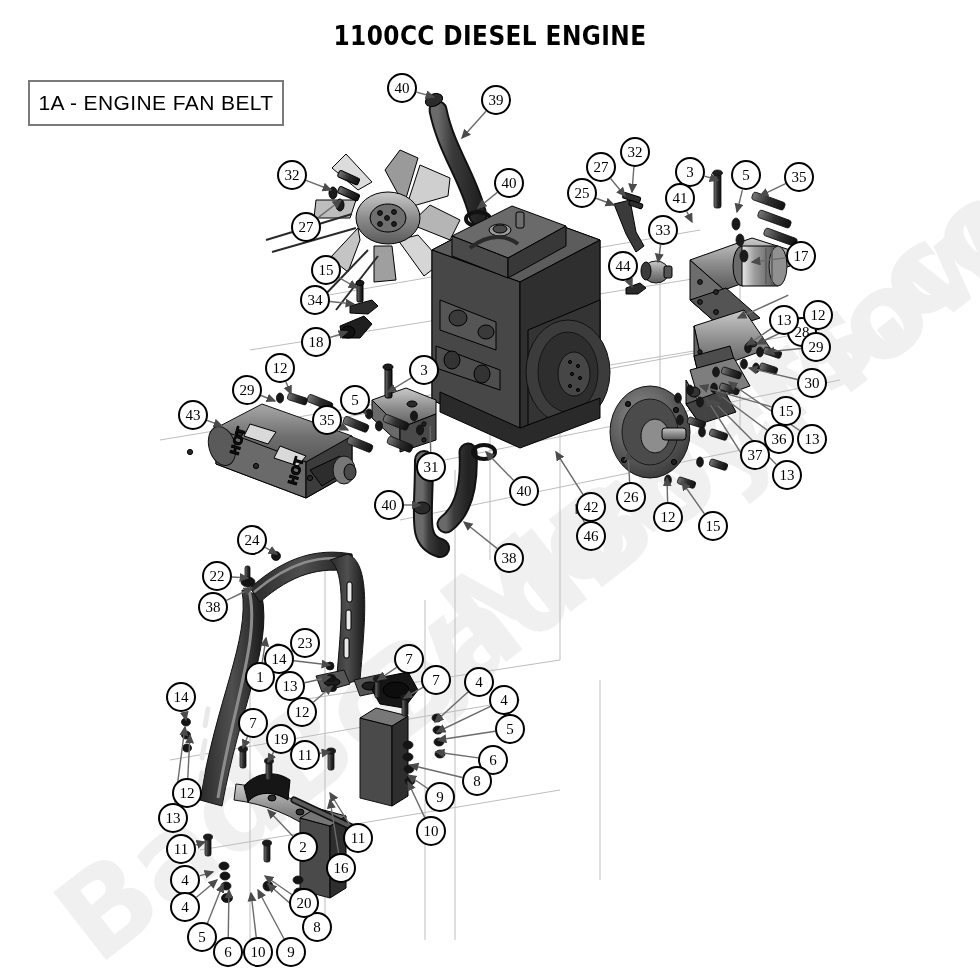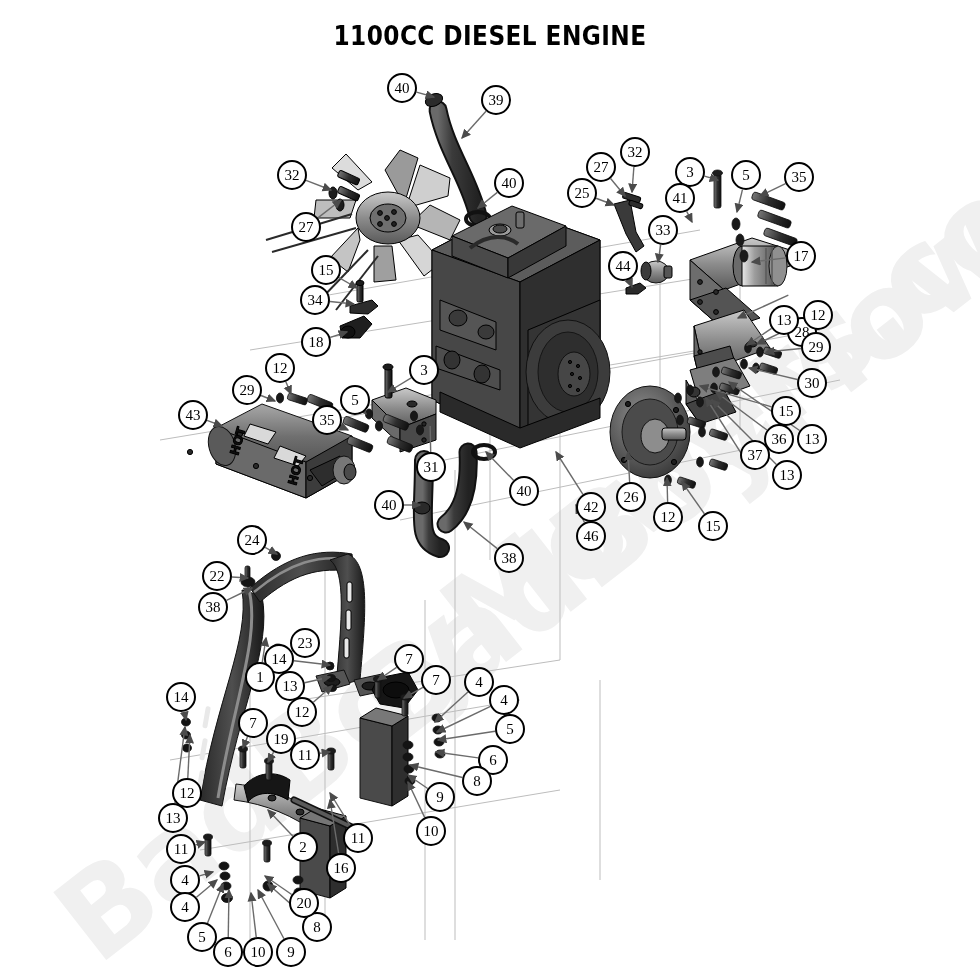--- a/index.html
+++ b/index.html
@@ -45,20 +45,21 @@
 
 <div id="sheet">
 
   <div class="wm">
     <div class="wm-text wm1">BadBoyMowers.com</div>
     <div class="wm-text wm2">BadBoyMowers.com</div>
   </div>
 
   <div id="title">1100CC DIESEL ENGINE</div>
 
+  <div class="labelbox" id="box-fanbelt">1A - ENGINE FAN BELT</div>
 
   <svg class="art" viewBox="0 0 980 980">
     <defs>
       <linearGradient id="gMetal" x1="0" y1="0" x2="1" y2="1">
         <stop offset="0" stop-color="#8e8e8e"></stop>
           <stop offset=".45" stop-color="#4c4c4c"></stop>
         <stop offset="1" stop-color="#2b2b2b"></stop>
       </linearGradient>
       <linearGradient id="gMetalL" x1="0" y1="0" x2="0" y2="1">
         <stop offset="0" stop-color="#c9c9c9"></stop>

